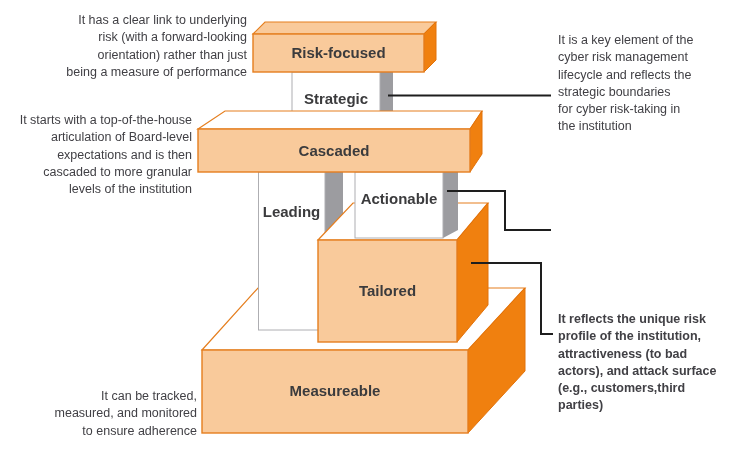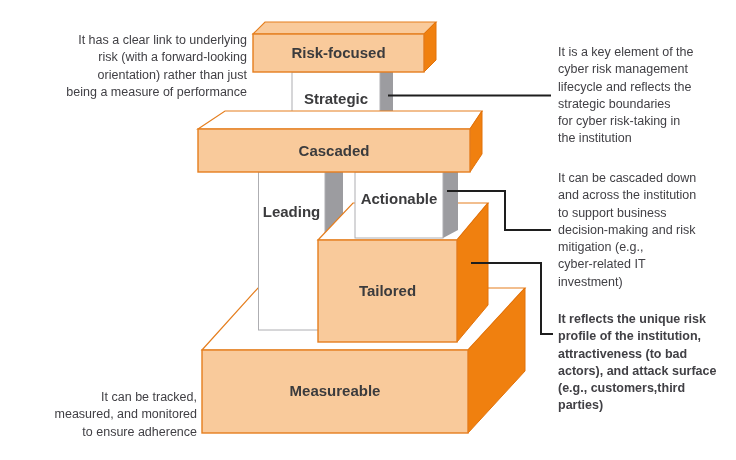--- a/index.html
+++ b/index.html
@@ -11,21 +11,21 @@
     overflow:hidden;
   }
   #diagram-svg{position:absolute;left:0;top:0;}
   .note{
     position:absolute;
     white-space:pre;
     font-size:12.5px;
     line-height:17.3px;
     color:#414045;
   }
-  .note.left{text-align:right;margin-top:20px;}
+  .note.left{text-align:right;}
   .note.right{text-align:left;}
   .box-label{
     font-family:"Liberation Sans", sans-serif;
     font-weight:bold;
     fill:#3b3b3d;
     font-size:15px;
   }
   .face-front{fill:#f9ca9b;stroke:#e57e1e;stroke-width:1.4;}
   .face-top-white{fill:#ffffff;stroke:#e57e1e;stroke-width:1.2;}
   .face-top-peach{fill:#f9ca9b;stroke:#e57e1e;stroke-width:1.2;}
@@ -77,37 +77,35 @@
     <text class="box-label" x="291.5" y="217" text-anchor="middle">Leading</text>
     <text class="box-label" x="399" y="204" text-anchor="middle">Actionable</text>
     <text class="box-label" x="387.5" y="296" text-anchor="middle">Tailored</text>
     <text class="box-label" x="335" y="396" text-anchor="middle">Measureable</text>
   </svg>
 
   <div class="note left" style="right:489px;top:12px;">It has a clear link to underlying
 risk (with a forward-looking
 orientation) rather than just
 being a measure of performance</div>
-  <div class="note left" style="right:539px;top:369px;text-align:right;">It can be tracked,
+  <div class="note left" style="right:544px;top:112px;">It starts with a top-of-the-house
+articulation of Board-level
+expectations and is then
+cascaded to more granular
+levels of the institution</div>
+  <div class="note left" style="right:539px;top:388px;text-align:right;">It can be tracked,
 measured, and monitored
 to ensure adherence</div>
 
-  <div class="note right" style="left:558px;top:44px;">It is a key element of the
+  <div class="note right" style="left:558px;top:32px;">It is a key element of the
 cyber risk management
 lifecycle and reflects the
 strategic boundaries
 for cyber risk-taking in
 the institution</div>
-  <div class="note right" style="left:558px;top:170px;">It can be cascaded down
-and across the institution
-to support business
-decision-making and risk
-mitigation (e.g.,
-cyber-related IT
-investment)</div>
   <div class="note right" style="left:558px;top:311px;font-weight:bold;">It reflects the unique risk
 profile of the institution,
 attractiveness (to bad
 actors), and attack surface
 (e.g., customers,third
 parties)</div>
 
 </div>
 
 </body></html>

